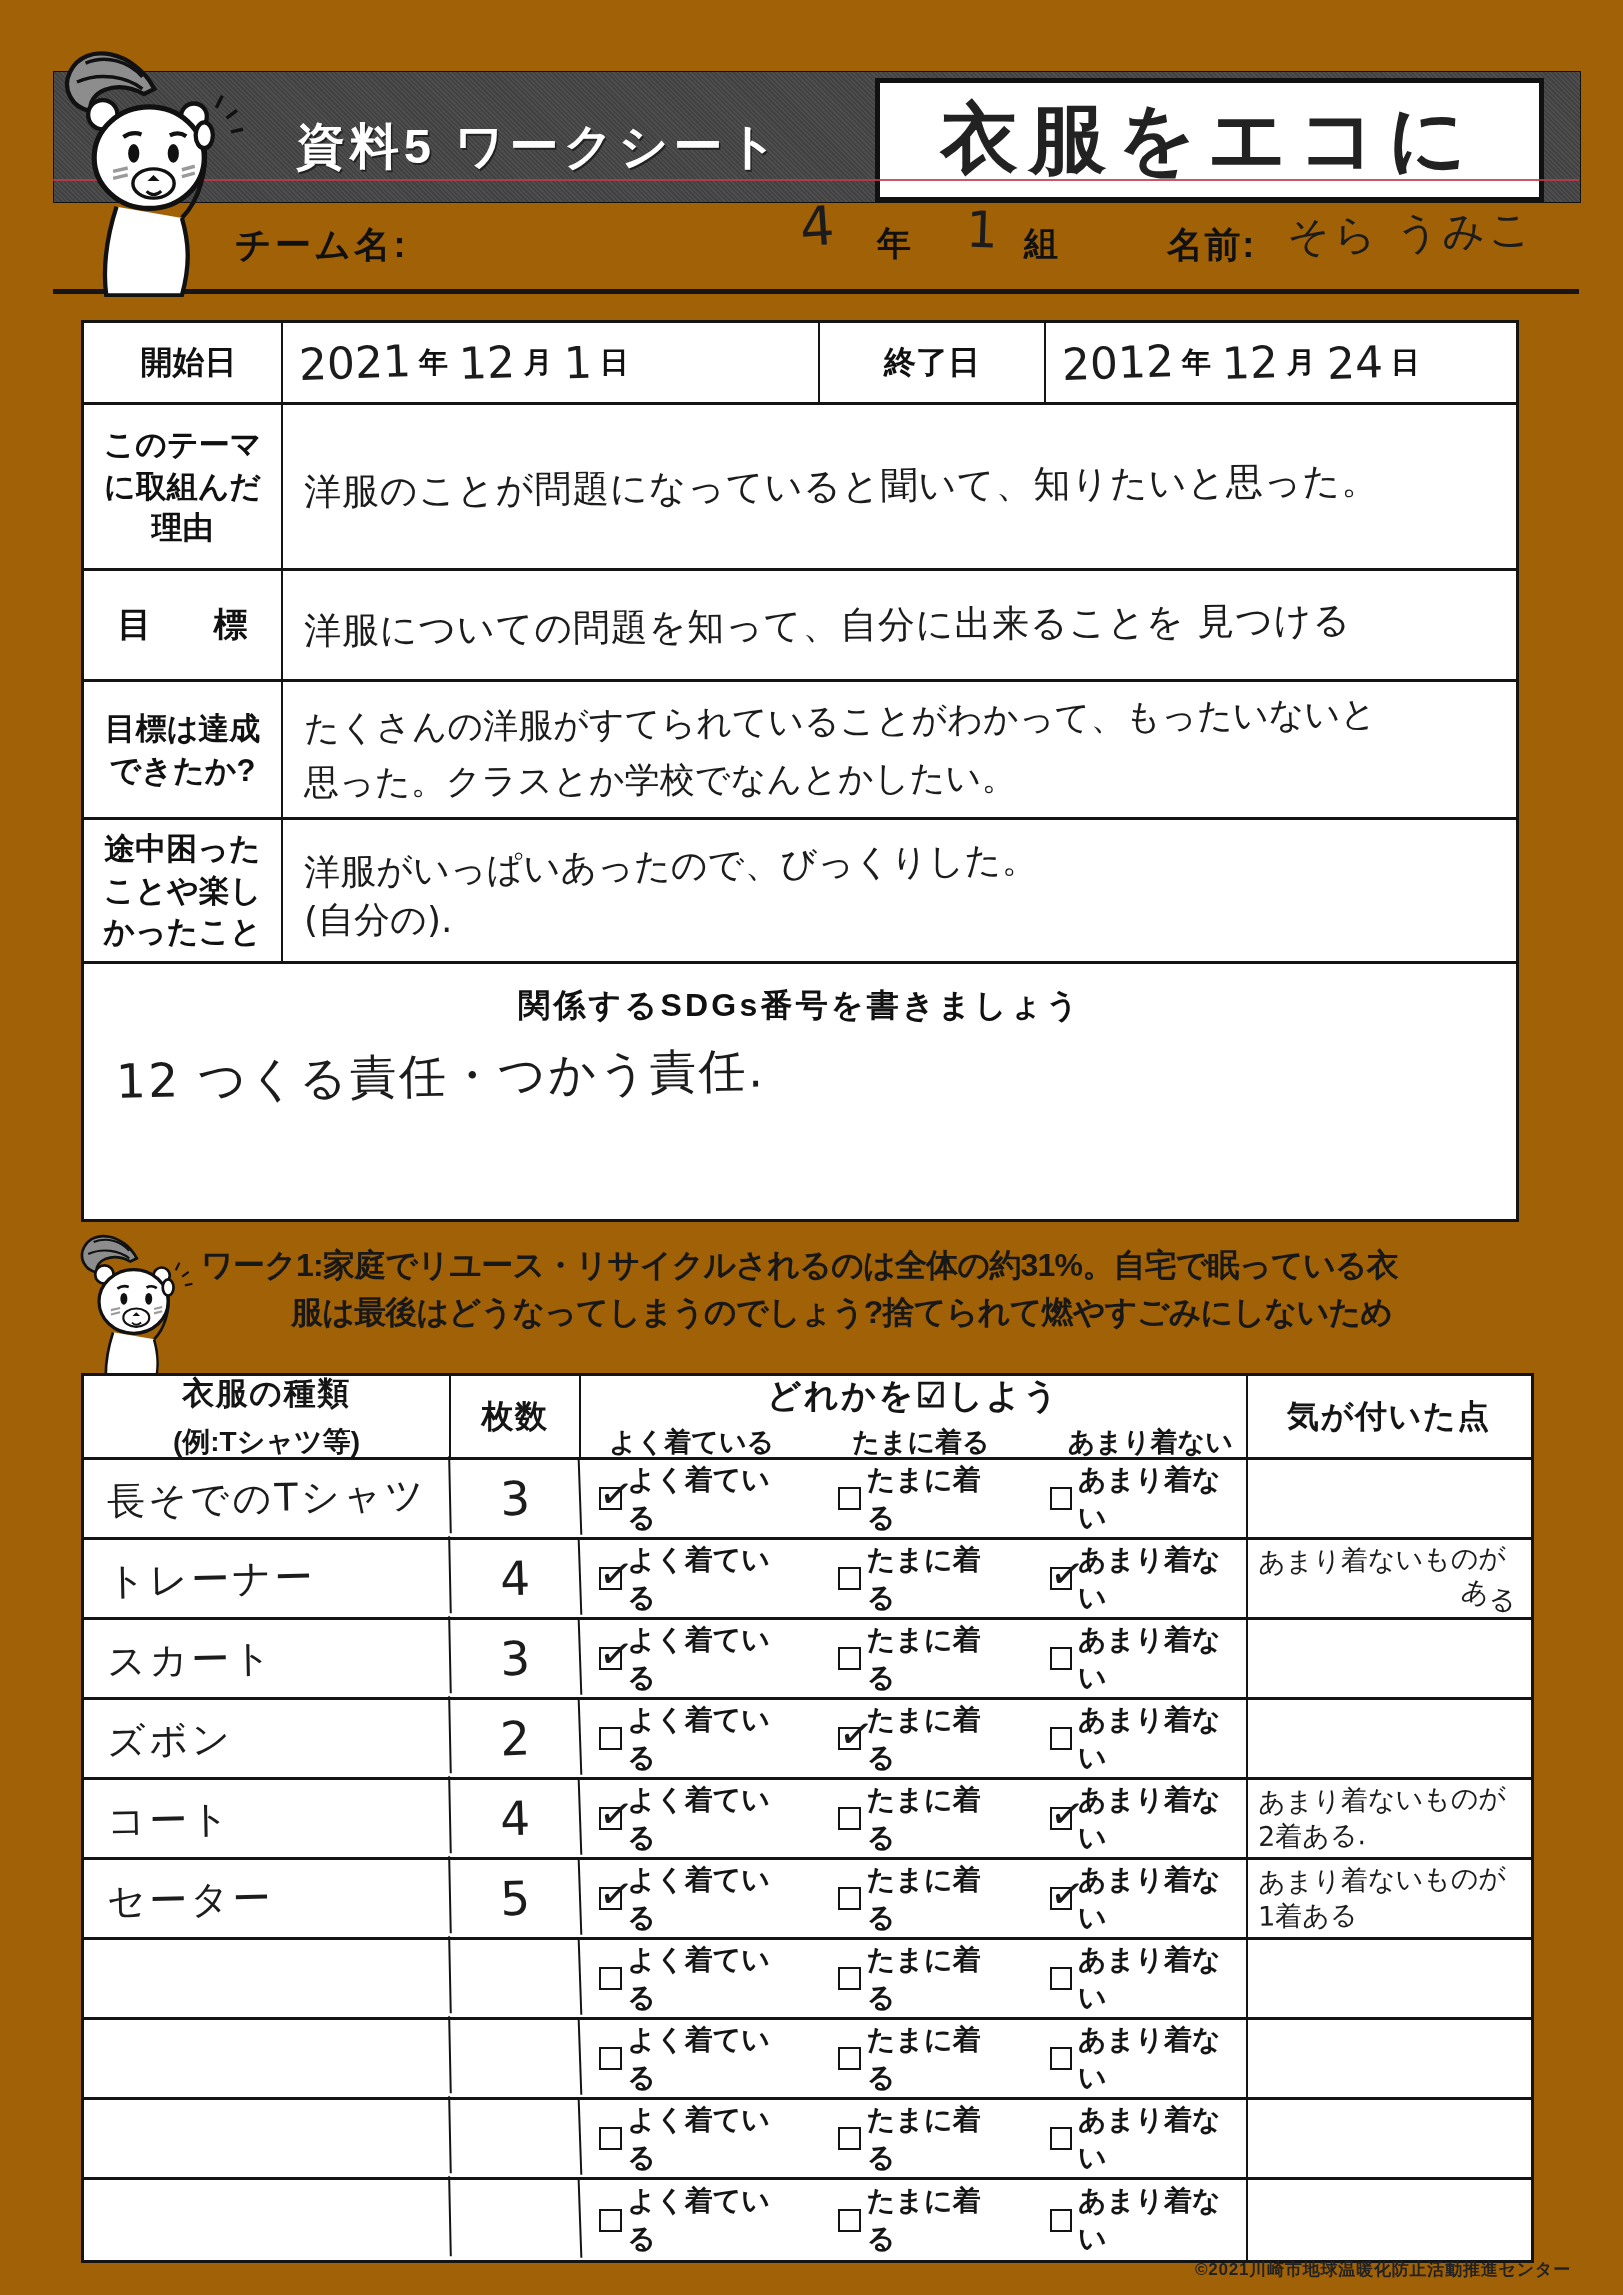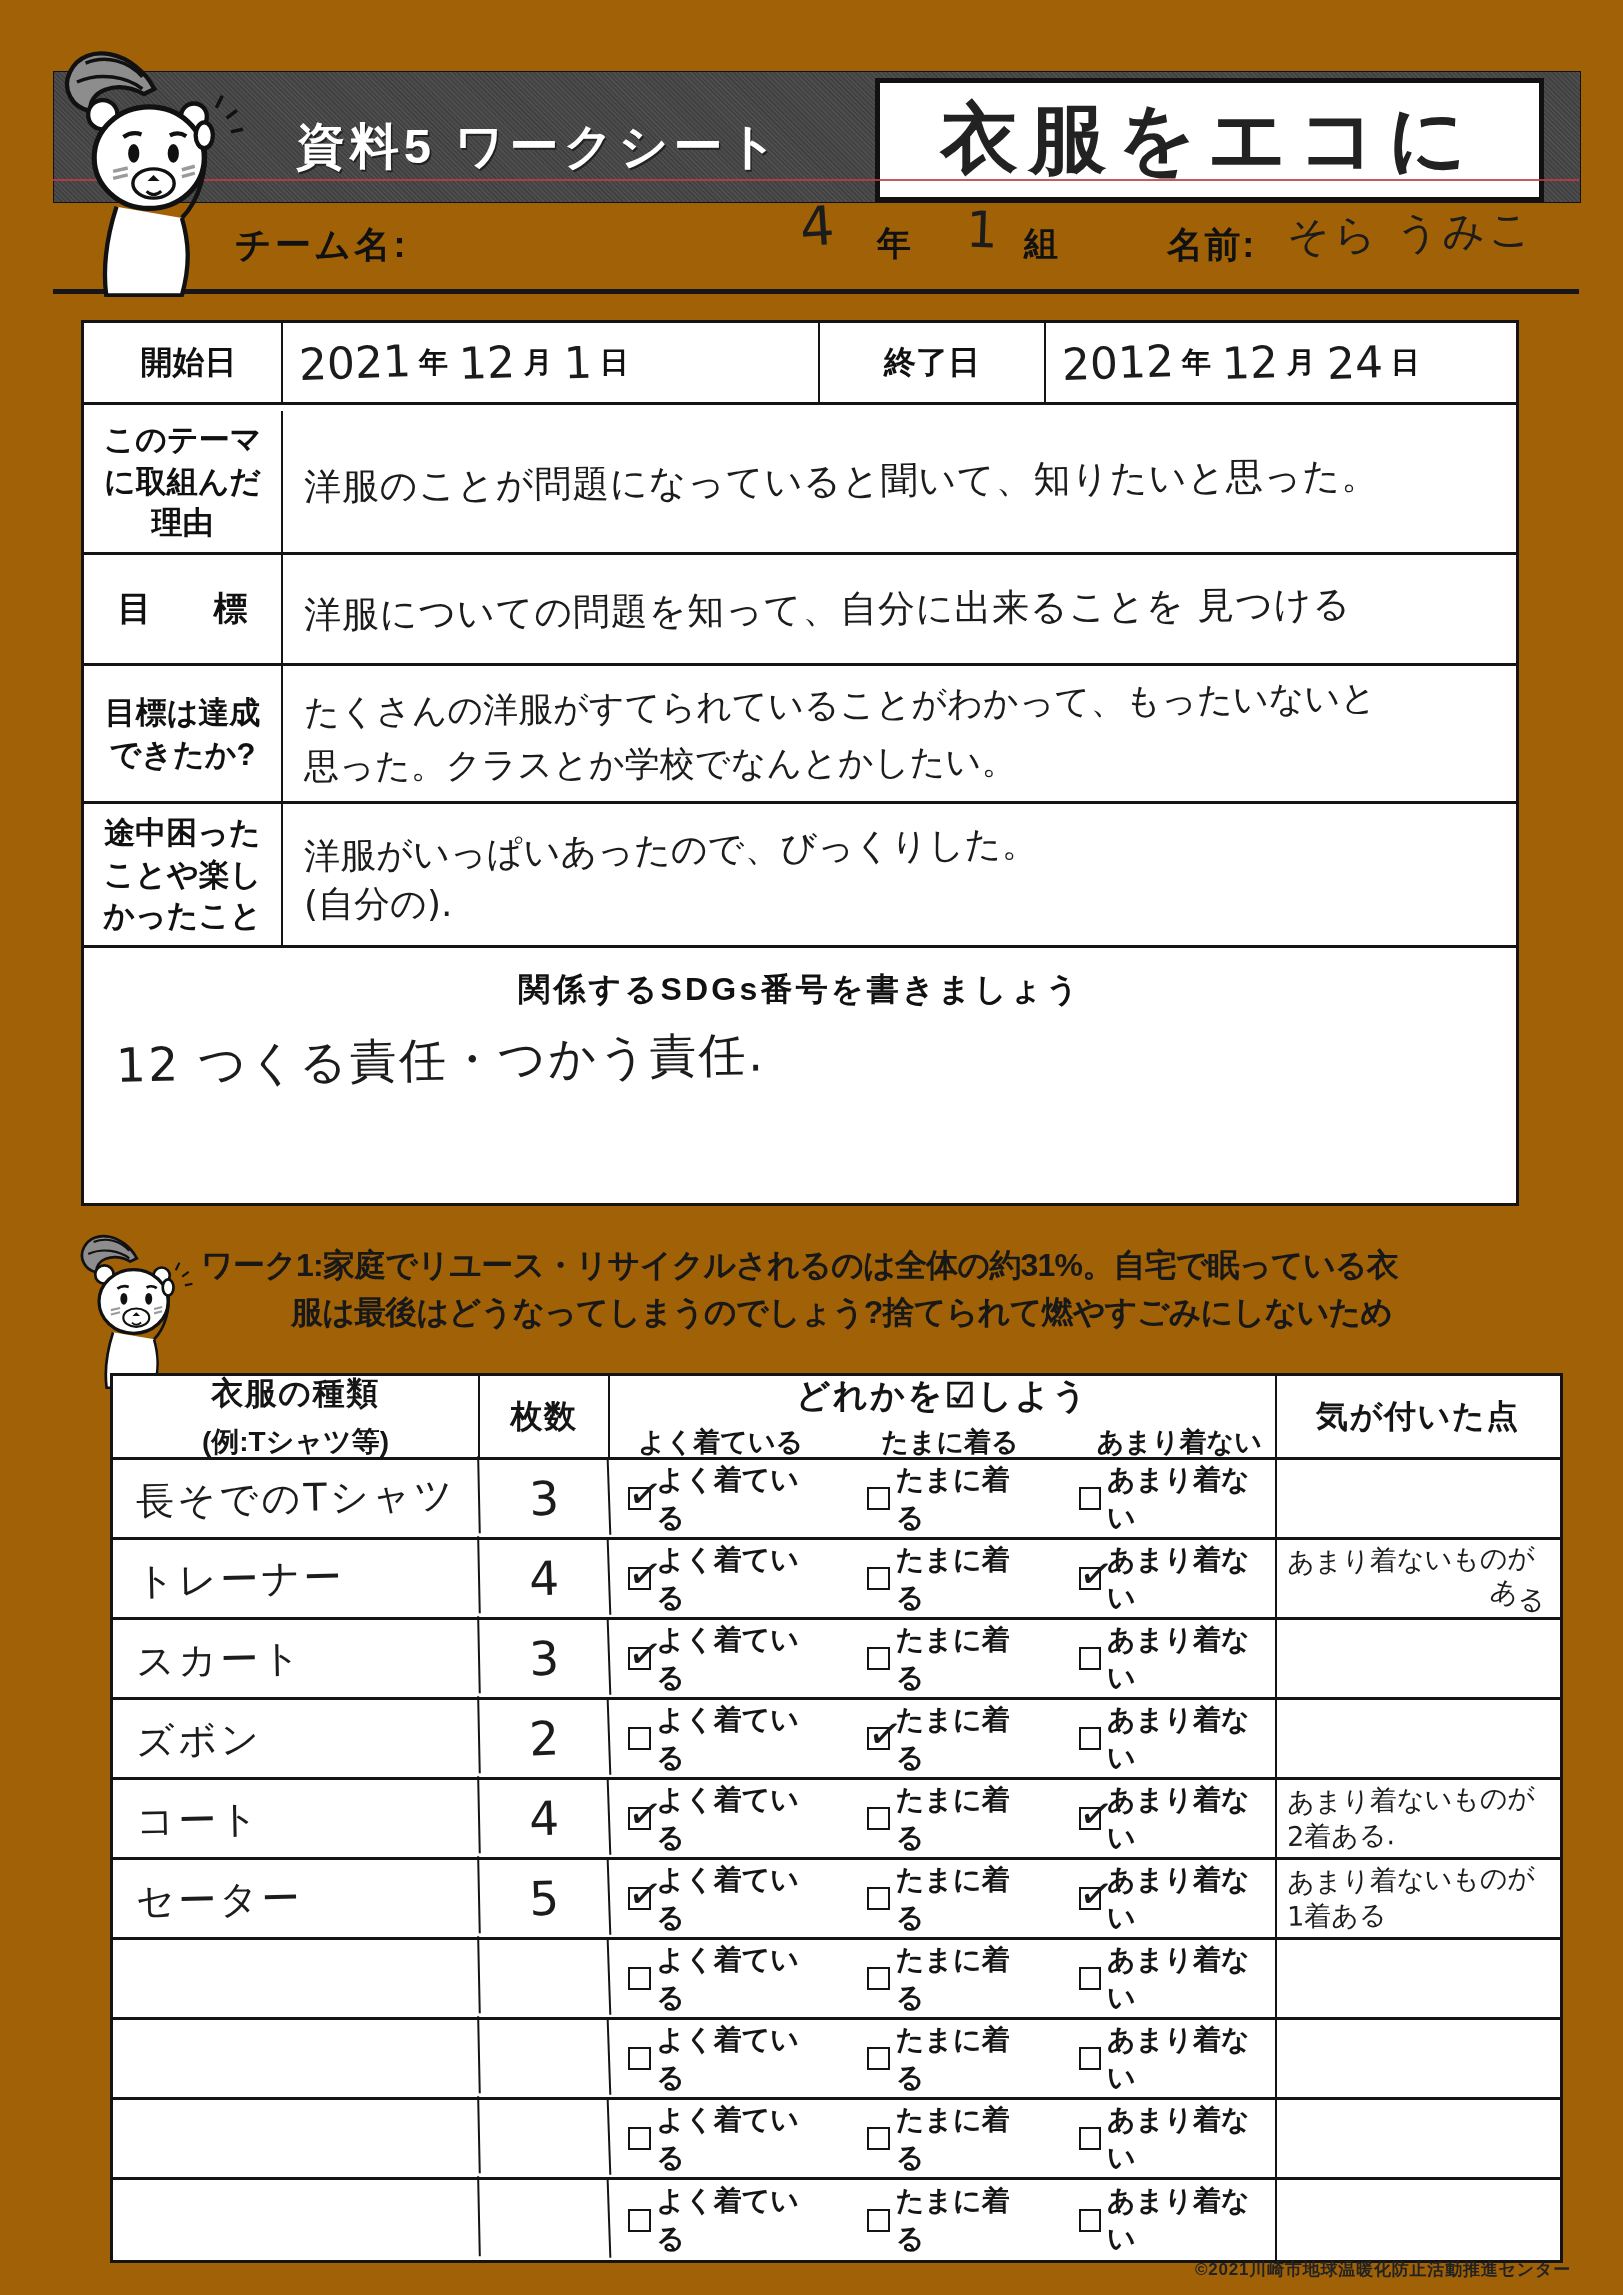--- a/index.html
+++ b/index.html
@@ -43,21 +43,21 @@
   .goal-spread{width:130px;display:flex;justify-content:space-between;}
   .hand-line{font-size:37px;letter-spacing:0.8px;transform:rotate(-0.6deg);line-height:1.7;}
   .sdgs-cell{position:relative;height:100%;}
   .sdgs-title{text-align:center;font-size:32px;font-weight:700;padding-top:19.5px;letter-spacing:3.2px;}
   .sdgs-hand{position:absolute;left:32px;top:81px;font-size:47px;letter-spacing:2.4px;transform:rotate(-1deg);}
 
   
   .intro-line{font-size:32px;font-weight:900;letter-spacing:-0.8px;white-space:nowrap;color:#181818;}
 
   
-  .work-table{left:81px;top:1373px;width:1453px;border:3.2px solid #141414;box-sizing:border-box;background:#fff;margin-left:29px;}
+  .work-table{left:81px;top:1373px;width:1453px;border:3.2px solid #141414;box-sizing:border-box;background:#fff;}
   .wrow{display:flex;height:80px;box-sizing:border-box;border-bottom:3.2px solid #141414;}
   .wrow:last-child{border-bottom:none;}
   .whead{height:84px;}
   .wc{box-sizing:border-box;display:flex;align-items:center;}
   .wc1{width:367px;border-right:2.4px solid #141414;padding-left:23px;}
   .wc2{width:130px;border-right:2.4px solid #141414;justify-content:center;}
   .wc3{width:667px;border-right:2.4px solid #141414;padding-left:18px;column-gap:43px;}
   .wc4{width:282px;flex-direction:column;align-items:flex-start;justify-content:center;padding:4.9px 9.7px;}
   .hcell{flex-direction:column;justify-content:center;text-align:center;}
   .hcell .t1{font-size:32px;font-weight:700;letter-spacing:1.6px;}
@@ -144,21 +144,21 @@
       <div class="icell date-cell" style="flex:1;">
         <span class="hand">2012</span>
         <span class="print unit">年</span>
         <span class="hand">12</span>
         <span class="print unit">月</span>
         <span class="hand">24</span>
         <span class="print unit">日</span>
       </div>
     </div>
 
-    <div class="irow" style="height:144px;margin-top:6px;">
+    <div class="irow" style="height:166px;">
       <div class="icell ilabel print">
         <span>このテーマ</span>
         <span>に取組んだ</span>
         <span>理由</span>
       </div>
       <div class="icell icontent">
         <div class="hand hand-line nowrap">洋服のことが問題になっていると聞いて、知りたいと思った。</div>
       </div>
     </div>
 

